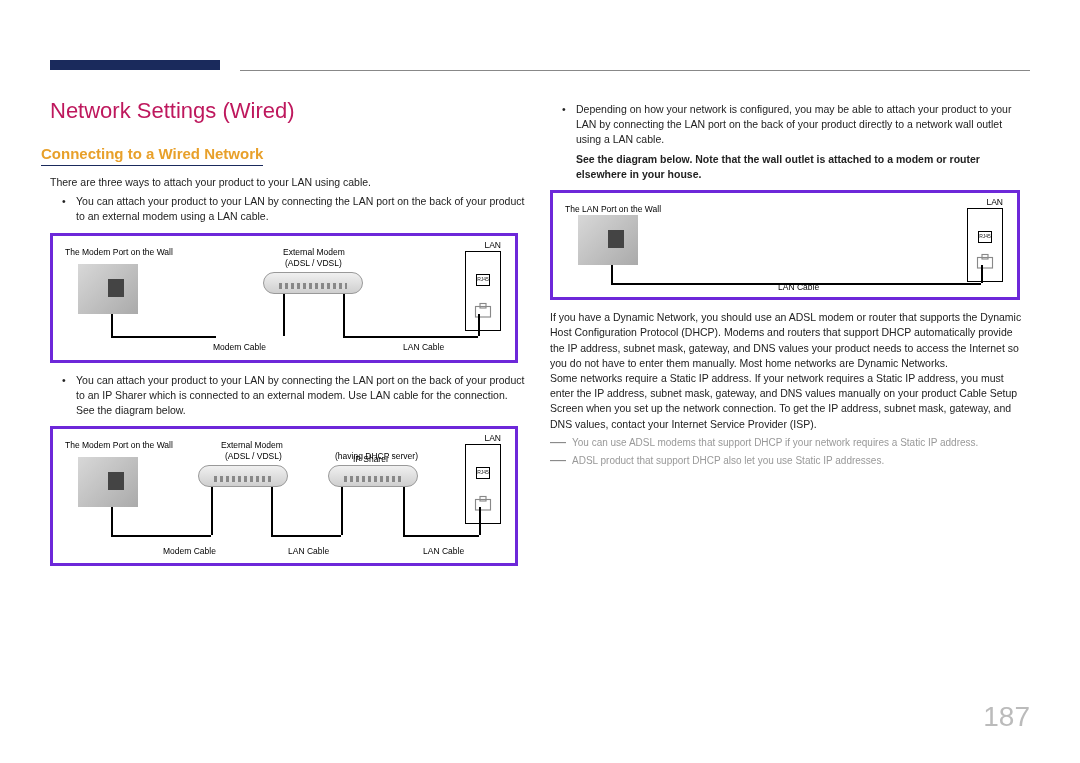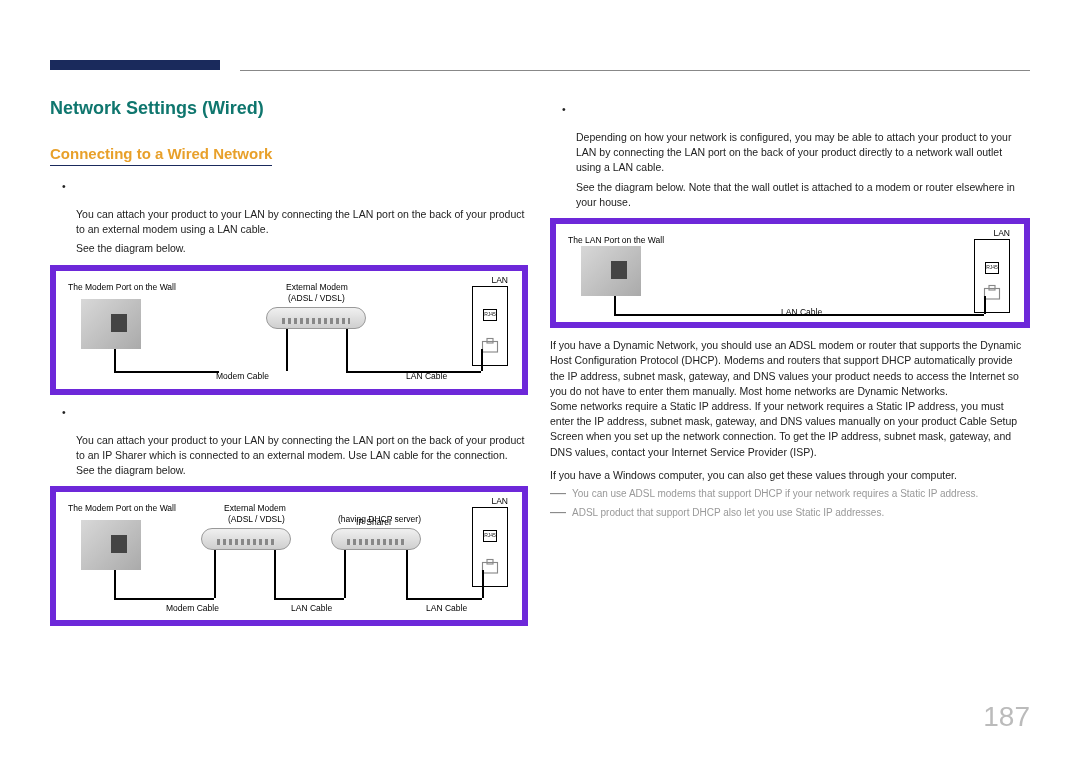--- a/index.html
+++ b/index.html
@@ -24,28 +24,28 @@
     top: 70px;
     left: 240px;
     right: 50px;
     height: 1px;
     background: #888;
   }
   .page-title {
     position: absolute;
     top: 98px;
     left: 50px;
-    font-size: 18px;
-    font-weight: bold;
-    color: #0f766e;
+    font-size: 22px;
+    font-weight: normal;
+    color: #be185d;
   }
   .section-title {
     position: absolute;
     top: 145px;
-    left: 50px;
+    left: 41px;
     font-size: 15px;
     font-weight: bold;
     color: #e8a02a;
     border-bottom: 1.5px solid #1a2a5c;
     padding-bottom: 3px;
   }
   .left-col {
     position: absolute;
     top: 175px;
     left: 50px;
@@ -63,25 +63,25 @@
     line-height: 1.45;
     color: #222;
   }
   .bullet {
     display: flex;
     margin: 4px 0 4px 12px;
   }
   .bullet .dot {
     flex: 0 0 14px;
   }
-  .bullet .txt { flex: 1; margin-top: 28px; }
-  .indent { margin-left: 26px; margin-top: 2px; }
+  .bullet .txt { flex: 1; }
+  .indent { margin-left: 26px; margin-top: 2px; font-weight: bold; }
   .diagram-box {
-    border: 6px solid #6d28d9;
-    margin: 8px 0 10px 0;
+    border: 3px solid #6d28d9;
+    margin: 8px 10px 10px 0;
     position: relative;
     height: 130px;
     font-size: 9px;
   }
   .diagram-box.dg2 { height: 140px; }
   .diagram-box.dg3 { height: 110px; }
   .d-label {
     position: absolute;
     font-size: 8.5px;
     color: #000;
@@ -177,26 +177,26 @@
 </head>
 <body>
 
 <div class="header-bar"></div>
 <div class="header-line"></div>
 
 <h1 class="page-title">Network Settings (Wired)</h1>
 <h2 class="section-title">Connecting to a Wired Network</h2>
 
 <div class="left-col">
+  <div>There are three ways to attach your product to your LAN using cable.</div>
 
   <div class="bullet">
     <div class="dot">•</div>
     <div class="txt">You can attach your product to your LAN by connecting the LAN port on the back of your product to an external modem using a LAN cable.</div>
   </div>
-  <div class="indent">See the diagram below.</div>
 
   <div class="diagram-box">
     <div class="d-label" style="top:10px;left:12px">The Modem Port on the Wall</div>
     <div class="wall-plate" style="top:28px;left:25px">
       <div class="plug-stub"></div>
     </div>
     <div class="d-label" style="top:10px;left:230px">External Modem</div>
     <div class="d-label" style="top:21px;left:232px">(ADSL / VDSL)</div>
     <div class="modem" style="top:36px;left:210px"></div>
     <div class="d-label" style="top:3px;right:14px">LAN</div>
@@ -286,21 +286,20 @@
       </div>
     </div>
     <div class="cable-v" style="left:58px;top:72px;height:18px"></div>
     <div class="cable-h" style="left:58px;top:90px;width:370px"></div>
     <div class="cable-v" style="left:428px;top:72px;height:18px"></div>
     <div class="d-label" style="bottom:4px;left:225px">LAN Cable</div>
   </div>
 
   <div style="margin-top:6px">If you have a Dynamic Network, you should use an ADSL modem or router that supports the Dynamic Host Configuration Protocol (DHCP). Modems and routers that support DHCP automatically provide the IP address, subnet mask, gateway, and DNS values your product needs to access the Internet so you do not have to enter them manually. Most home networks are Dynamic Networks.</div>
   <div style="">Some networks require a Static IP address. If your network requires a Static IP address, you must enter the IP address, subnet mask, gateway, and DNS values manually on your product Cable Setup Screen when you set up the network connection. To get the IP address, subnet mask, gateway, and DNS values, contact your Internet Service Provider (ISP).</div>
-  <div style="margin-top:8px">If you have a Windows computer, you can also get these values through your computer.</div>
 
   <div class="ftxt">
     <div class="dash">―</div>
     <div class="fbody">You can use ADSL modems that support DHCP if your network requires a Static IP address.</div>
   </div>
   <div class="ftxt">
     <div class="dash">―</div>
     <div class="fbody">ADSL product that support DHCP also let you use Static IP addresses.</div>
   </div>
 </div>

